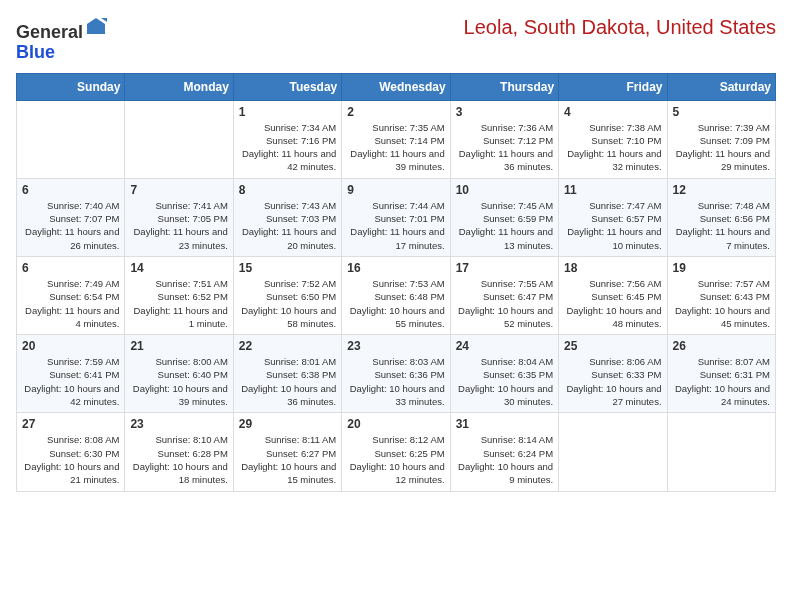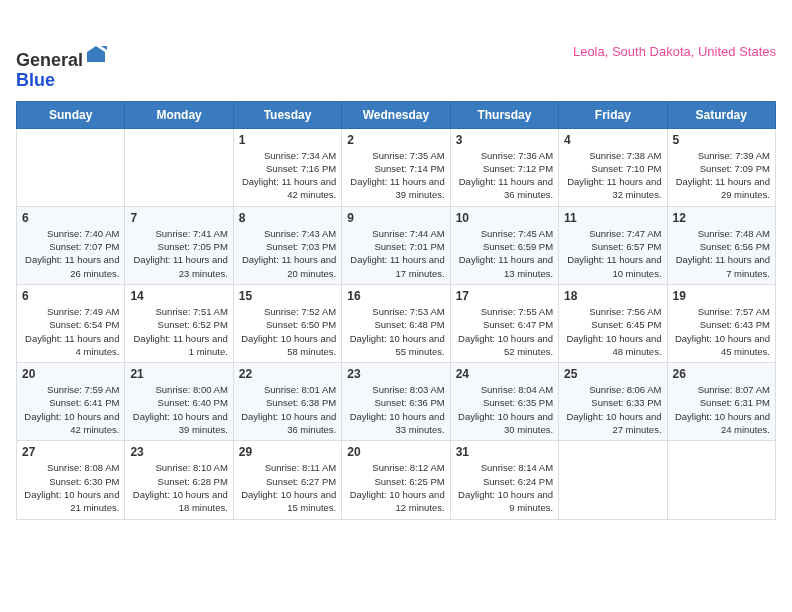--- a/index.html
+++ b/index.html
@@ -8,21 +8,20 @@
       background: #fff;
       width: 792px;
       min-height: 612px;
       padding: 16px;
     }
     .header-area {
       display: flex;
       justify-content: space-between;
       align-items: flex-start;
       margin-bottom: 10px;
-      margin-top: 28px;
     }
     .logo {
       display: flex;
       align-items: center;
       gap: 4px;
     }
     .logo-text-general {
       font-size: 18px;
       font-weight: bold;
       color: #333;
@@ -42,36 +41,36 @@
     .title-block {
       text-align: right;
     }
     .calendar-title {
       font-size: 36px;
       font-weight: bold;
       color: #333;
       line-height: 1.1;
     }
     .calendar-subtitle {
-      font-size: 13px;
-      color: #ec4899;
+      font-size: 20px;
+      color: #b91c1c;
       text-align: center;
     }
     .calendar-table {
       width: 100%;
       border-collapse: collapse;
       border: 1px solid #ccc;
     }
     .calendar-table th {
       background-color: #3a7abf;
       color: #fff;
       font-size: 12px;
       font-weight: bold;
       padding: 6px 4px;
-      text-align: center;
+      text-align: right;
       border: 1px solid #2a6aaf;
     }
     .calendar-table td {
       vertical-align: top;
       padding: 4px 5px;
       border: 1px solid #ddd;
       font-size: 10px;
       color: #333;
       width: calc(100% / 7);
       min-height: 80px;

